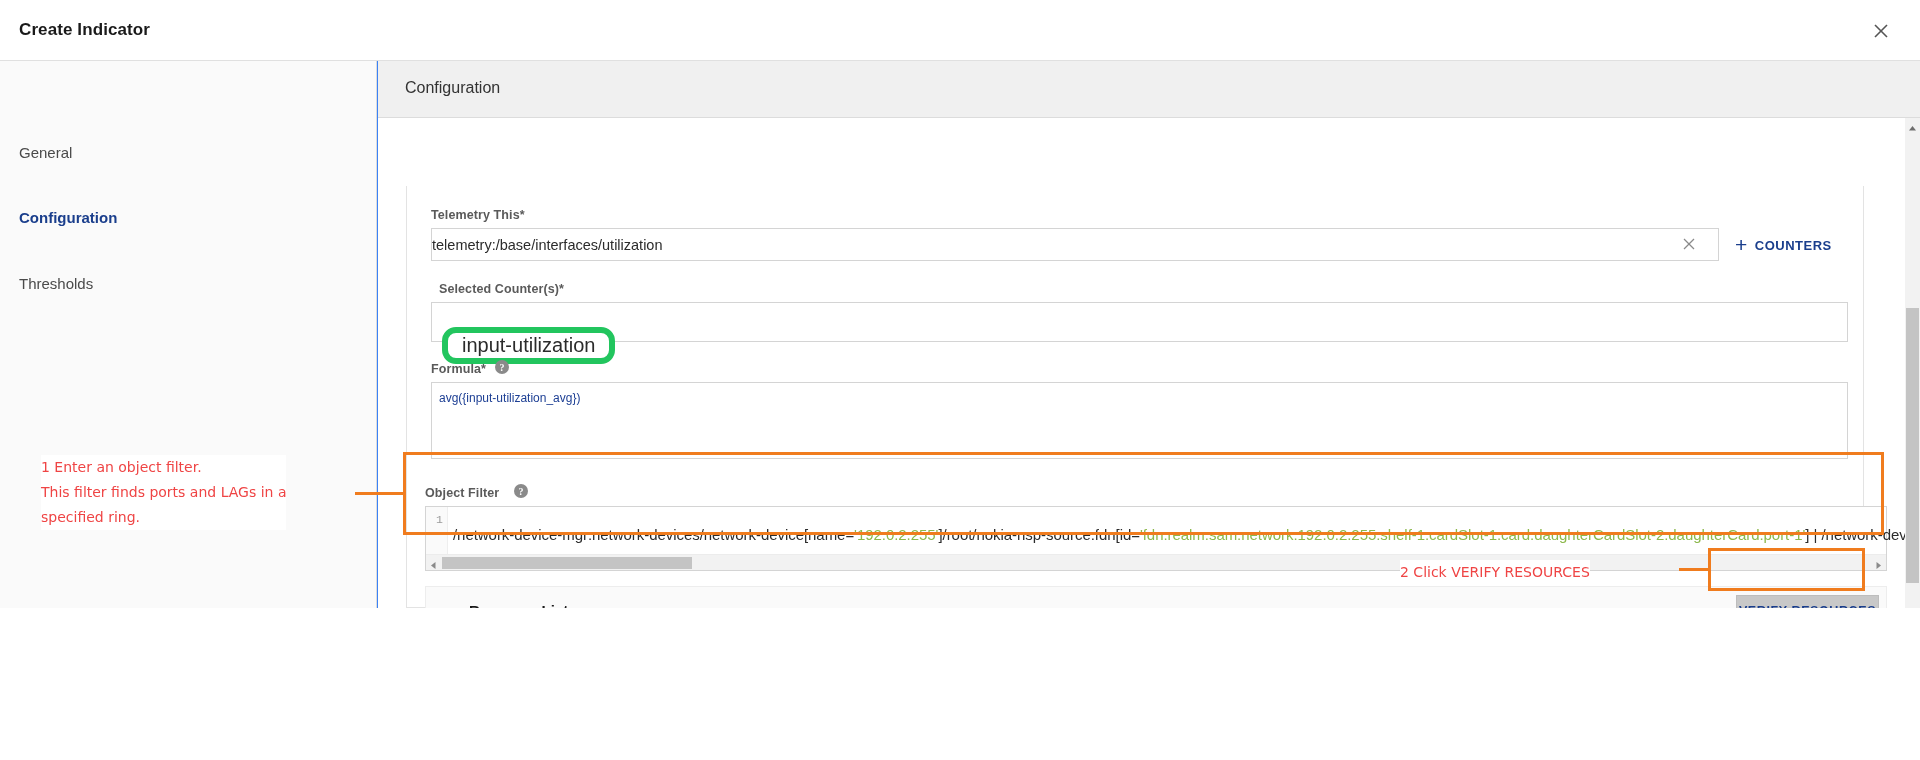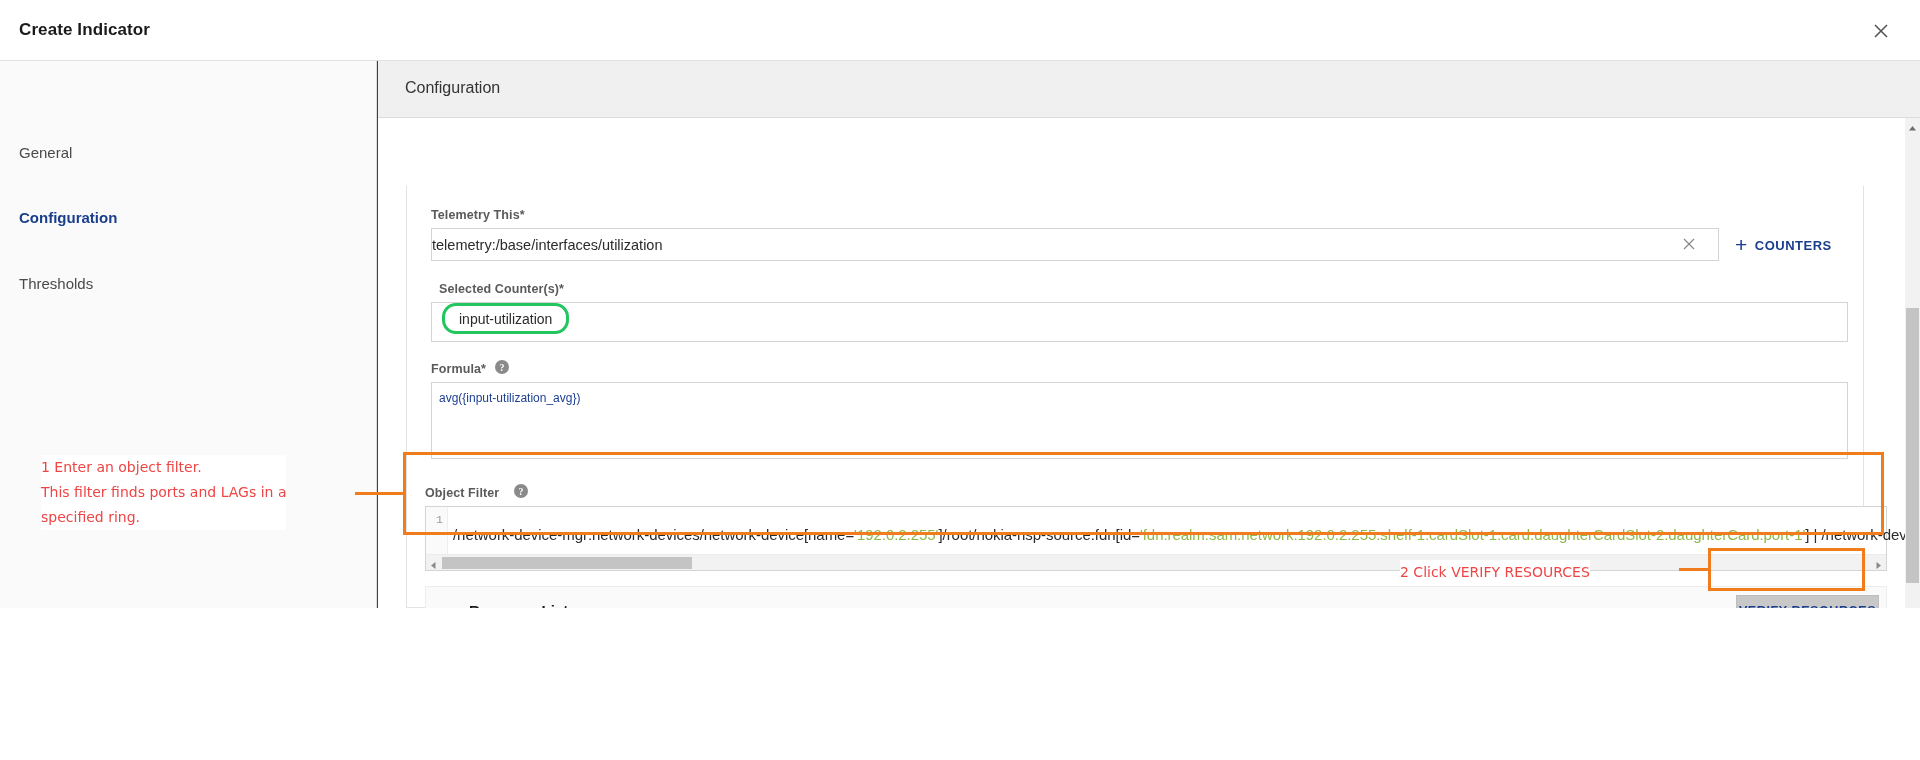--- a/index.html
+++ b/index.html
@@ -14,21 +14,21 @@
     overflow: hidden;
     position: relative;
   }
 
   
   .dialog {
     position: absolute;
     left: 0; top: 0;
     width: 1524px;
     height: 608px;
-    background: #404040;
+    background: #3b82f6;
   }
 
   
   .titlebar {
     position: absolute;
     left: 0; top: 0;
     width: 1920px;
     height: 61px;
     background: #ffffff;
     border-bottom: 1px solid #e0e0e0;
@@ -188,29 +188,29 @@
   .counters-box {
     position: absolute;
     left: 24px; top: 116px;
     width: 1417px; height: 40px;
     border: 1px solid #d4d4d4;
     background: #ffffff;
     box-sizing: border-box;
   }
   .chip {
     position: absolute;
-    left: 10px; top: 0;
+    left: 10px; top: 24px;
     height: 25px;
     padding: 0 14px;
-    border: 3px solid #22c55e;
+    border: 6px solid #22c55e;
     border-radius: 14px;
     background: #ffffff;
     display: flex;
     align-items: center;
-    font-size: 14px;
+    font-size: 20px;
     color: #2b2b2b;
     white-space: nowrap;
     cursor: pointer;
   }
 
   
   .lbl-formula { left: 24px; top: 176px; }
   .help-icon {
     position: absolute;
     width: 14px; height: 14px;

